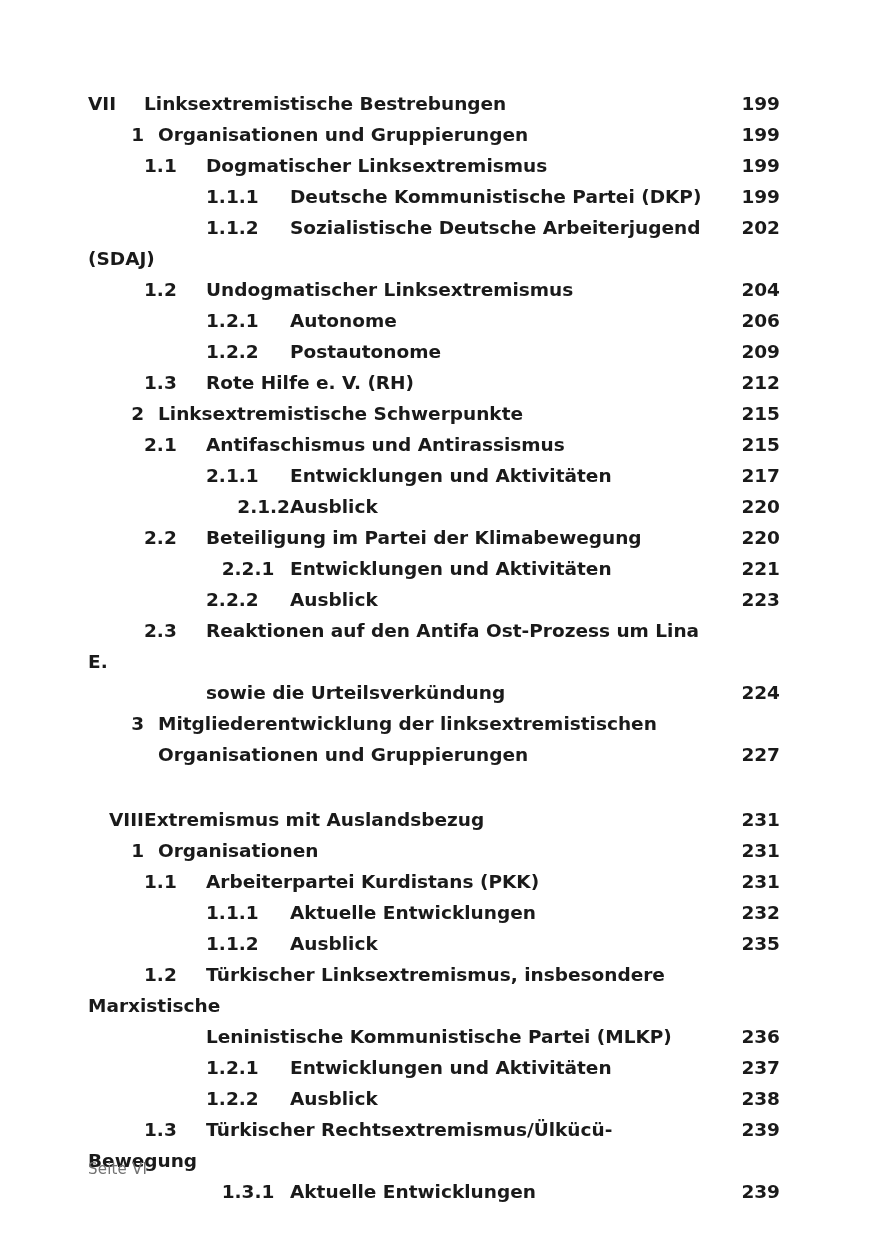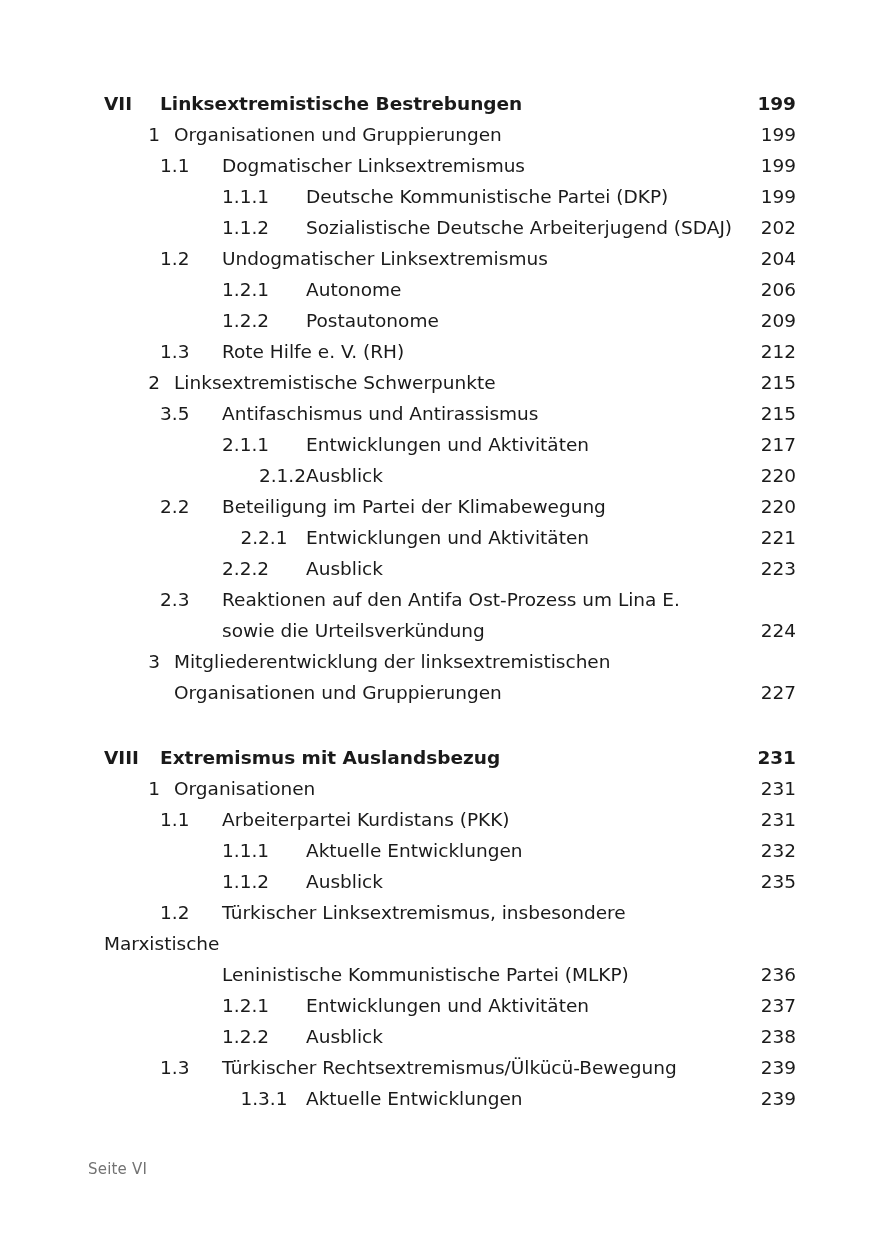--- a/index.html
+++ b/index.html
@@ -19,30 +19,29 @@
     position: relative;
     width: 875px;
     height: 1241px;
     box-sizing: border-box;
     padding: 88px 95px 0 88px;
   }
 
   .toc {
     width: 100%;
     border-collapse: collapse;
-    margin-left: 16px;
   }
 
   .toc tr { vertical-align: top; }
 
   .toc td {
     padding: 0;
     font-size: 18.5px;
     line-height: 31px;
-    font-weight: 400;
+    font-weight: 700;
     color: #1a1a1a;
   }
   td.c-page  { width: 52px;  text-align: right; white-space: nowrap; padding-left: 8px; }
 
   
   tr.level-chapter td { font-weight: 700; }
 
   
   tr.block-gap td {
     height: 34px;
@@ -102,21 +101,21 @@
         </tr>
         <tr class="level-2">
           <td><span style="display: inline-block; width: 62px; margin-left: 56px; text-align: left;">1.3</span><span>Rote Hilfe e. V. (RH)</span></td>
           <td class="c-page">212</td>
         </tr>
         <tr class="level-1">
           <td><span style="display: inline-block; width: 56px; text-align: right; padding-right: 14px; box-sizing: content-box;">2</span><span>Linksextremistische Schwerpunkte</span></td>
           <td class="c-page">215</td>
         </tr>
         <tr class="level-2">
-          <td><span style="display: inline-block; width: 62px; margin-left: 56px; text-align: left;">3.5</span><span>Antifaschismus und Antirassismus</span></td>
+          <td><span style="display: inline-block; width: 62px; margin-left: 56px; text-align: left;">2.1</span><span>Antifaschismus und Antirassismus</span></td>
           <td class="c-page">215</td>
         </tr>
         <tr class="level-3">
           <td><span style="display: inline-block; width: 84px; margin-left: 118px; text-align: left;">2.1.1</span><span>Entwicklungen und Aktivitäten</span></td>
           <td class="c-page">217</td>
         </tr>
         <tr class="level-3">
           <td><span style="display: inline-block; width: 84px; margin-left: 118px; text-align: right;">2.1.2</span><span>Ausblick</span></td>
           <td class="c-page">220</td>
         </tr>
@@ -137,21 +136,21 @@
           <td class="c-page" style="vertical-align: bottom;">224</td>
         </tr>
         <tr class="level-1">
           <td><span style="display: inline-block; width: 56px; text-align: right; padding-right: 14px; box-sizing: content-box;">3</span><span>Mitgliederentwicklung der linksextremistischen</span><span class="wrapline" style="padding-left: 70px;">Organisationen und Gruppierungen</span></td>
           <td class="c-page" style="vertical-align: bottom;">227</td>
         </tr>
         <tr class="block-gap">
           <td colspan="2">&nbsp;</td>
         </tr>
         <tr class="level-chapter">
-          <td style="font-weight: 700;"><span style="display: inline-block; width: 56px; text-align: left;">VIII</span><span>Extremismus mit Auslandsbezug</span></td>
+          <td style="font-weight: 700;"><span style="display: inline-block; width: 56px; text-align: right;">VIII</span><span>Extremismus mit Auslandsbezug</span></td>
           <td class="c-page" style="font-weight: 700;">231</td>
         </tr>
         <tr class="level-1">
           <td><span style="display: inline-block; width: 56px; text-align: right; padding-right: 14px; box-sizing: content-box;">1</span><span>Organisationen</span></td>
           <td class="c-page">231</td>
         </tr>
         <tr class="level-2">
           <td><span style="display: inline-block; width: 62px; margin-left: 56px; text-align: left;">1.1</span><span>Arbeiterpartei Kurdistans (PKK)</span></td>
           <td class="c-page">231</td>
         </tr>

